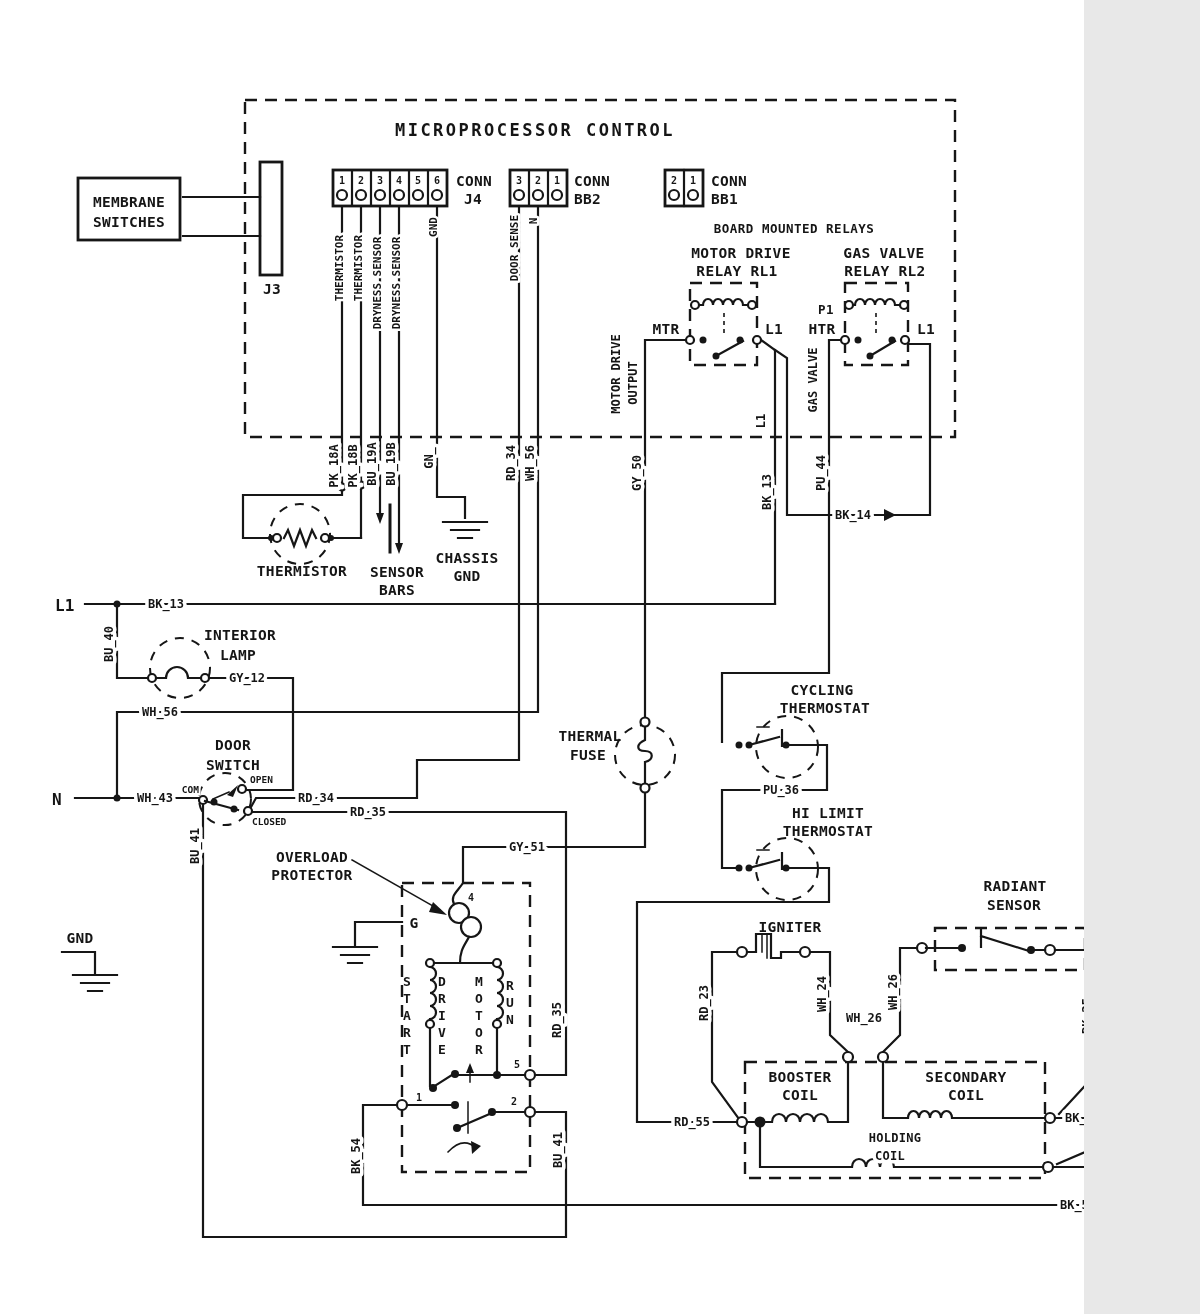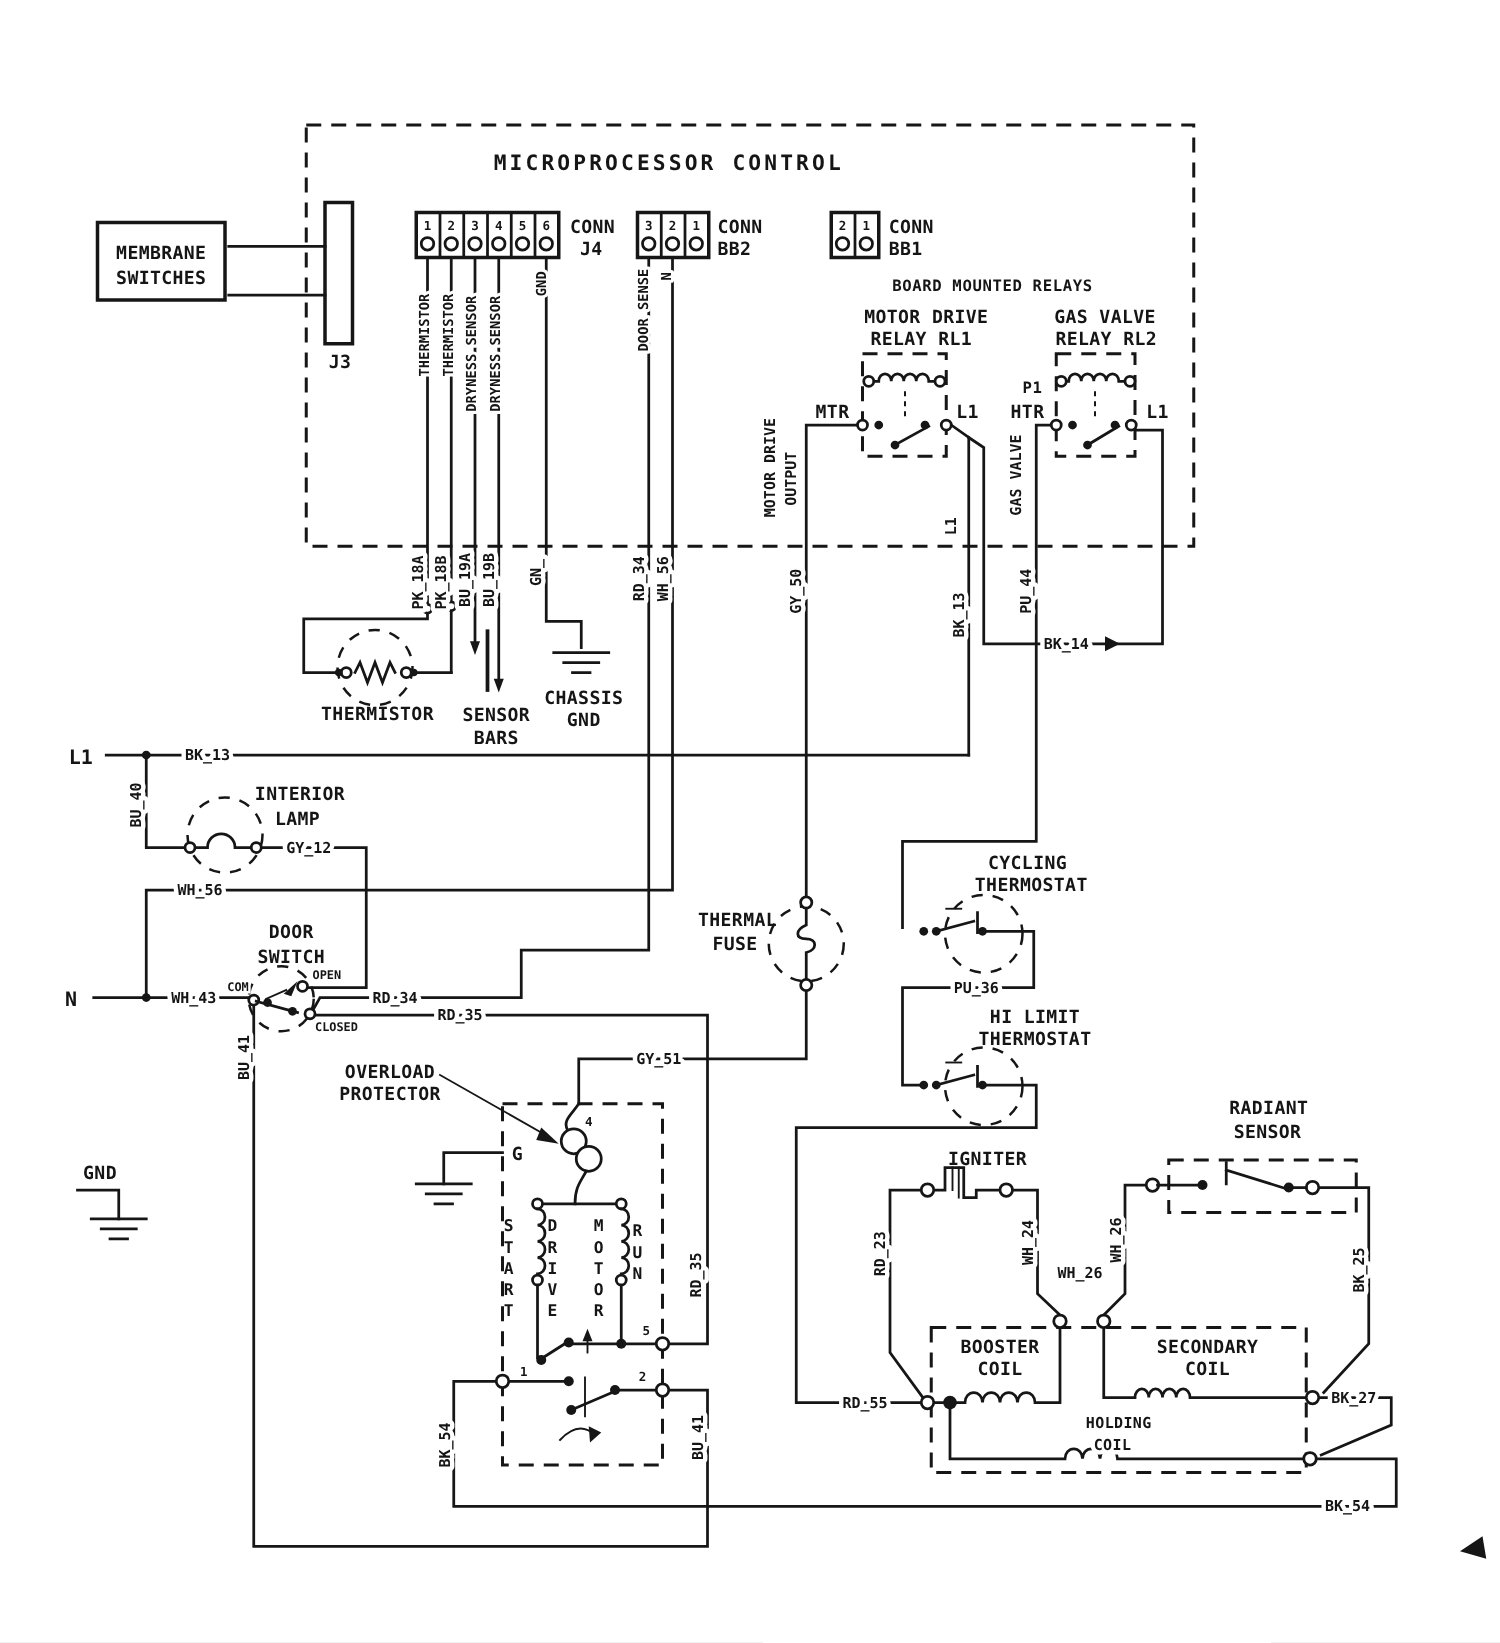--- a/index.html
+++ b/index.html
@@ -1,16 +1,16 @@
 <!DOCTYPE html>
 <html><head>
 <meta charset="utf-8">
 <style>
   html,body { margin:0; padding:0; background:#e8e8e8; }
-  .stage { position:relative; width:1200px; height:1314px; background:#ffffff; overflow:hidden; }
+  .stage { position:relative; width:1084px; height:1314px; background:#ffffff; overflow:hidden; }
   svg { position:absolute; inset:0; font-family:"DejaVu Sans Mono", monospace; }
   .w   { fill:none; stroke:#161616; stroke-width:2.2; stroke-linecap:square; }
   .w3  { stroke-width:3; }
   .thin{ stroke-width:1.5; }
   .db  { fill:none; stroke:#161616; stroke-width:2.4; stroke-dasharray:12 8; }
   .dc  { fill:none; stroke:#161616; stroke-width:2; stroke-dasharray:9 8; }
   .dl  { fill:none; stroke:#161616; stroke-width:1.6; stroke-dasharray:4 4; }
   .bx  { fill:none; stroke:#161616; stroke-width:2.8; }
   .oc  { fill:#fff; stroke:#161616; stroke-width:2.2; }
   .fd  { fill:#161616; stroke:none; }

